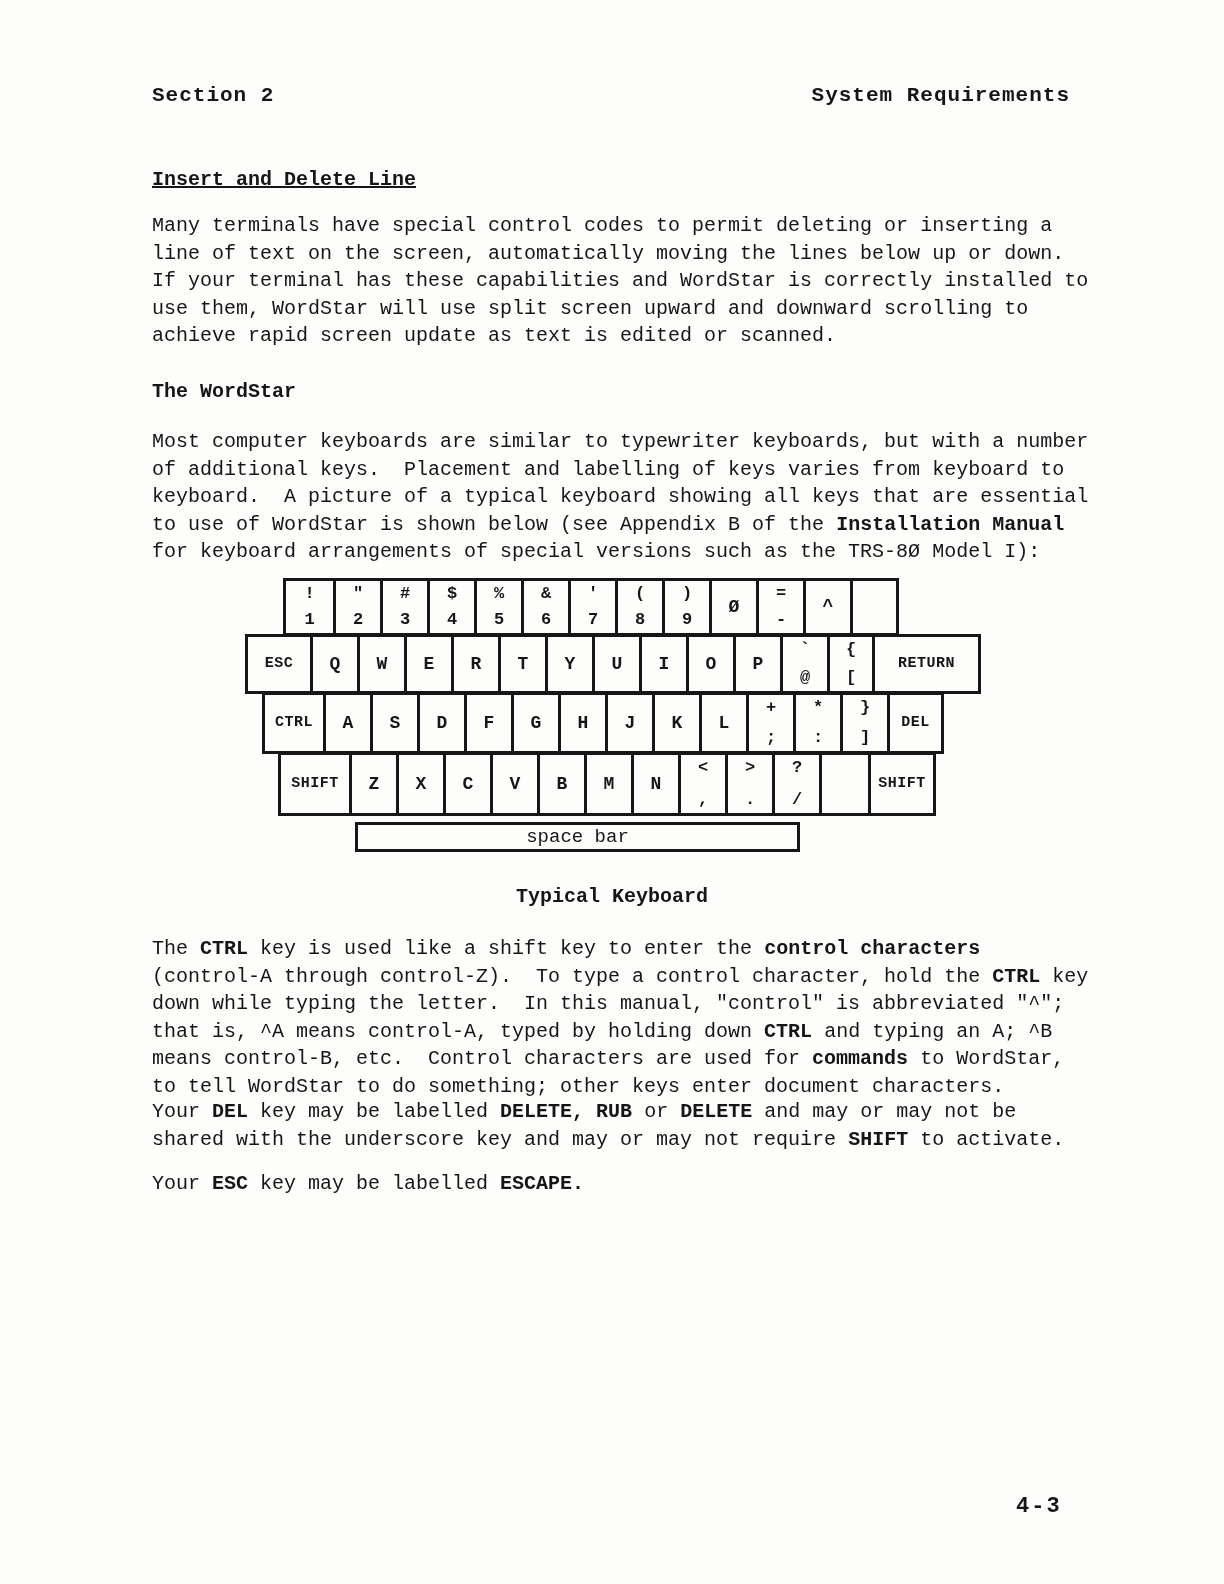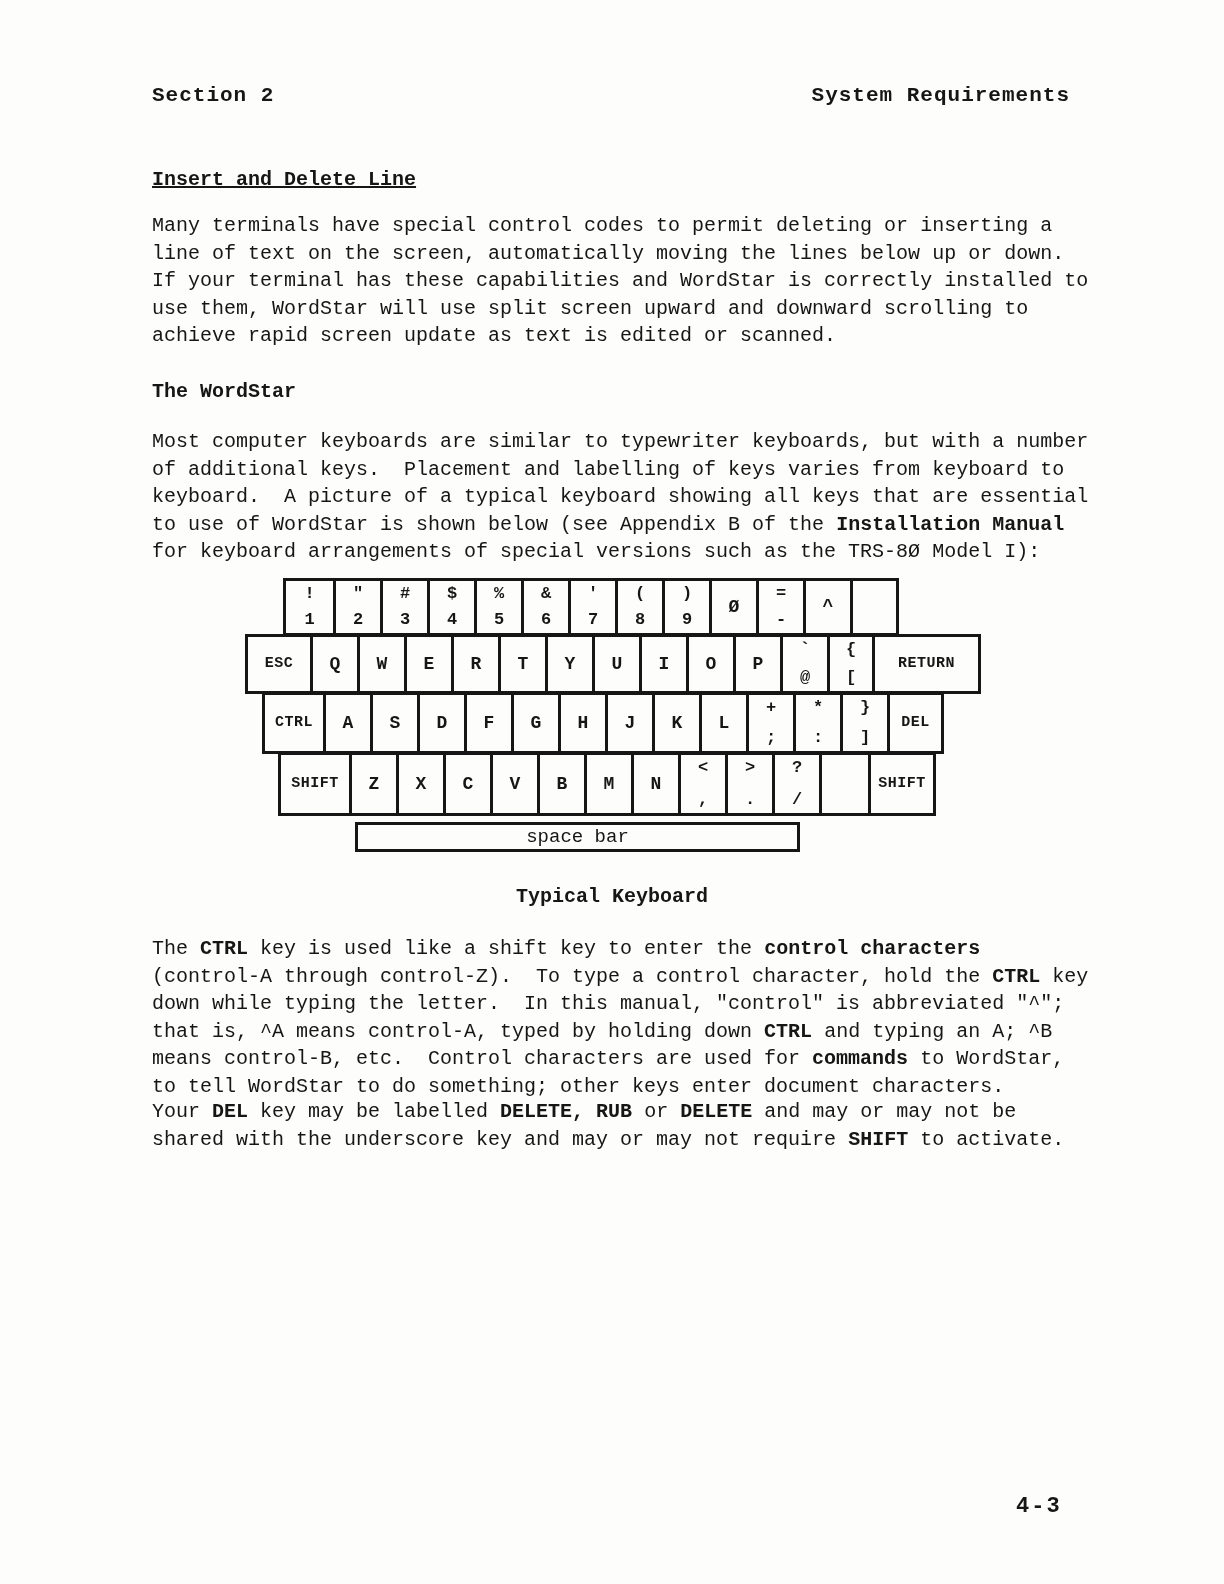--- a/index.html
+++ b/index.html
@@ -286,18 +286,19 @@
   <div class="para" style="top:935px"><span>The </span><span class="b">CTRL</span><span> key is used like a shift key to enter the </span><span class="b">control characters</span><span>
 (control-A through control-Z).  To type a control character, hold the </span><span class="b">CTRL</span><span> key
 down while typing the letter.  In this manual, "control" is abbreviated "^";
 that is, ^A means control-A, typed by holding down </span><span class="b">CTRL</span><span> and typing an A; ^B
 means control-B, etc.  Control characters are used for </span><span class="b">commands</span><span> to WordStar,
 to tell WordStar to do something; other keys enter document characters.</span></div>
 
   <div class="para" style="top:1098px"><span>Your </span><span class="b">DEL</span><span> key may be labelled </span><span class="b">DELETE,</span><span> </span><span class="b">RUB</span><span> or </span><span class="b">DELETE</span><span> and may or may not be
 shared with the underscore key and may or may not require </span><span class="b">SHIFT</span><span> to activate.</span></div>
 
+  <div class="para" style="top:1170px"><span>Your </span><span class="b">ESC</span><span> key may be labelled </span><span class="b">ESCAPE.</span></div>
 
 
 
   <div class="pagenum">4-3</div>
 
 </div>
 
 </body></html>

